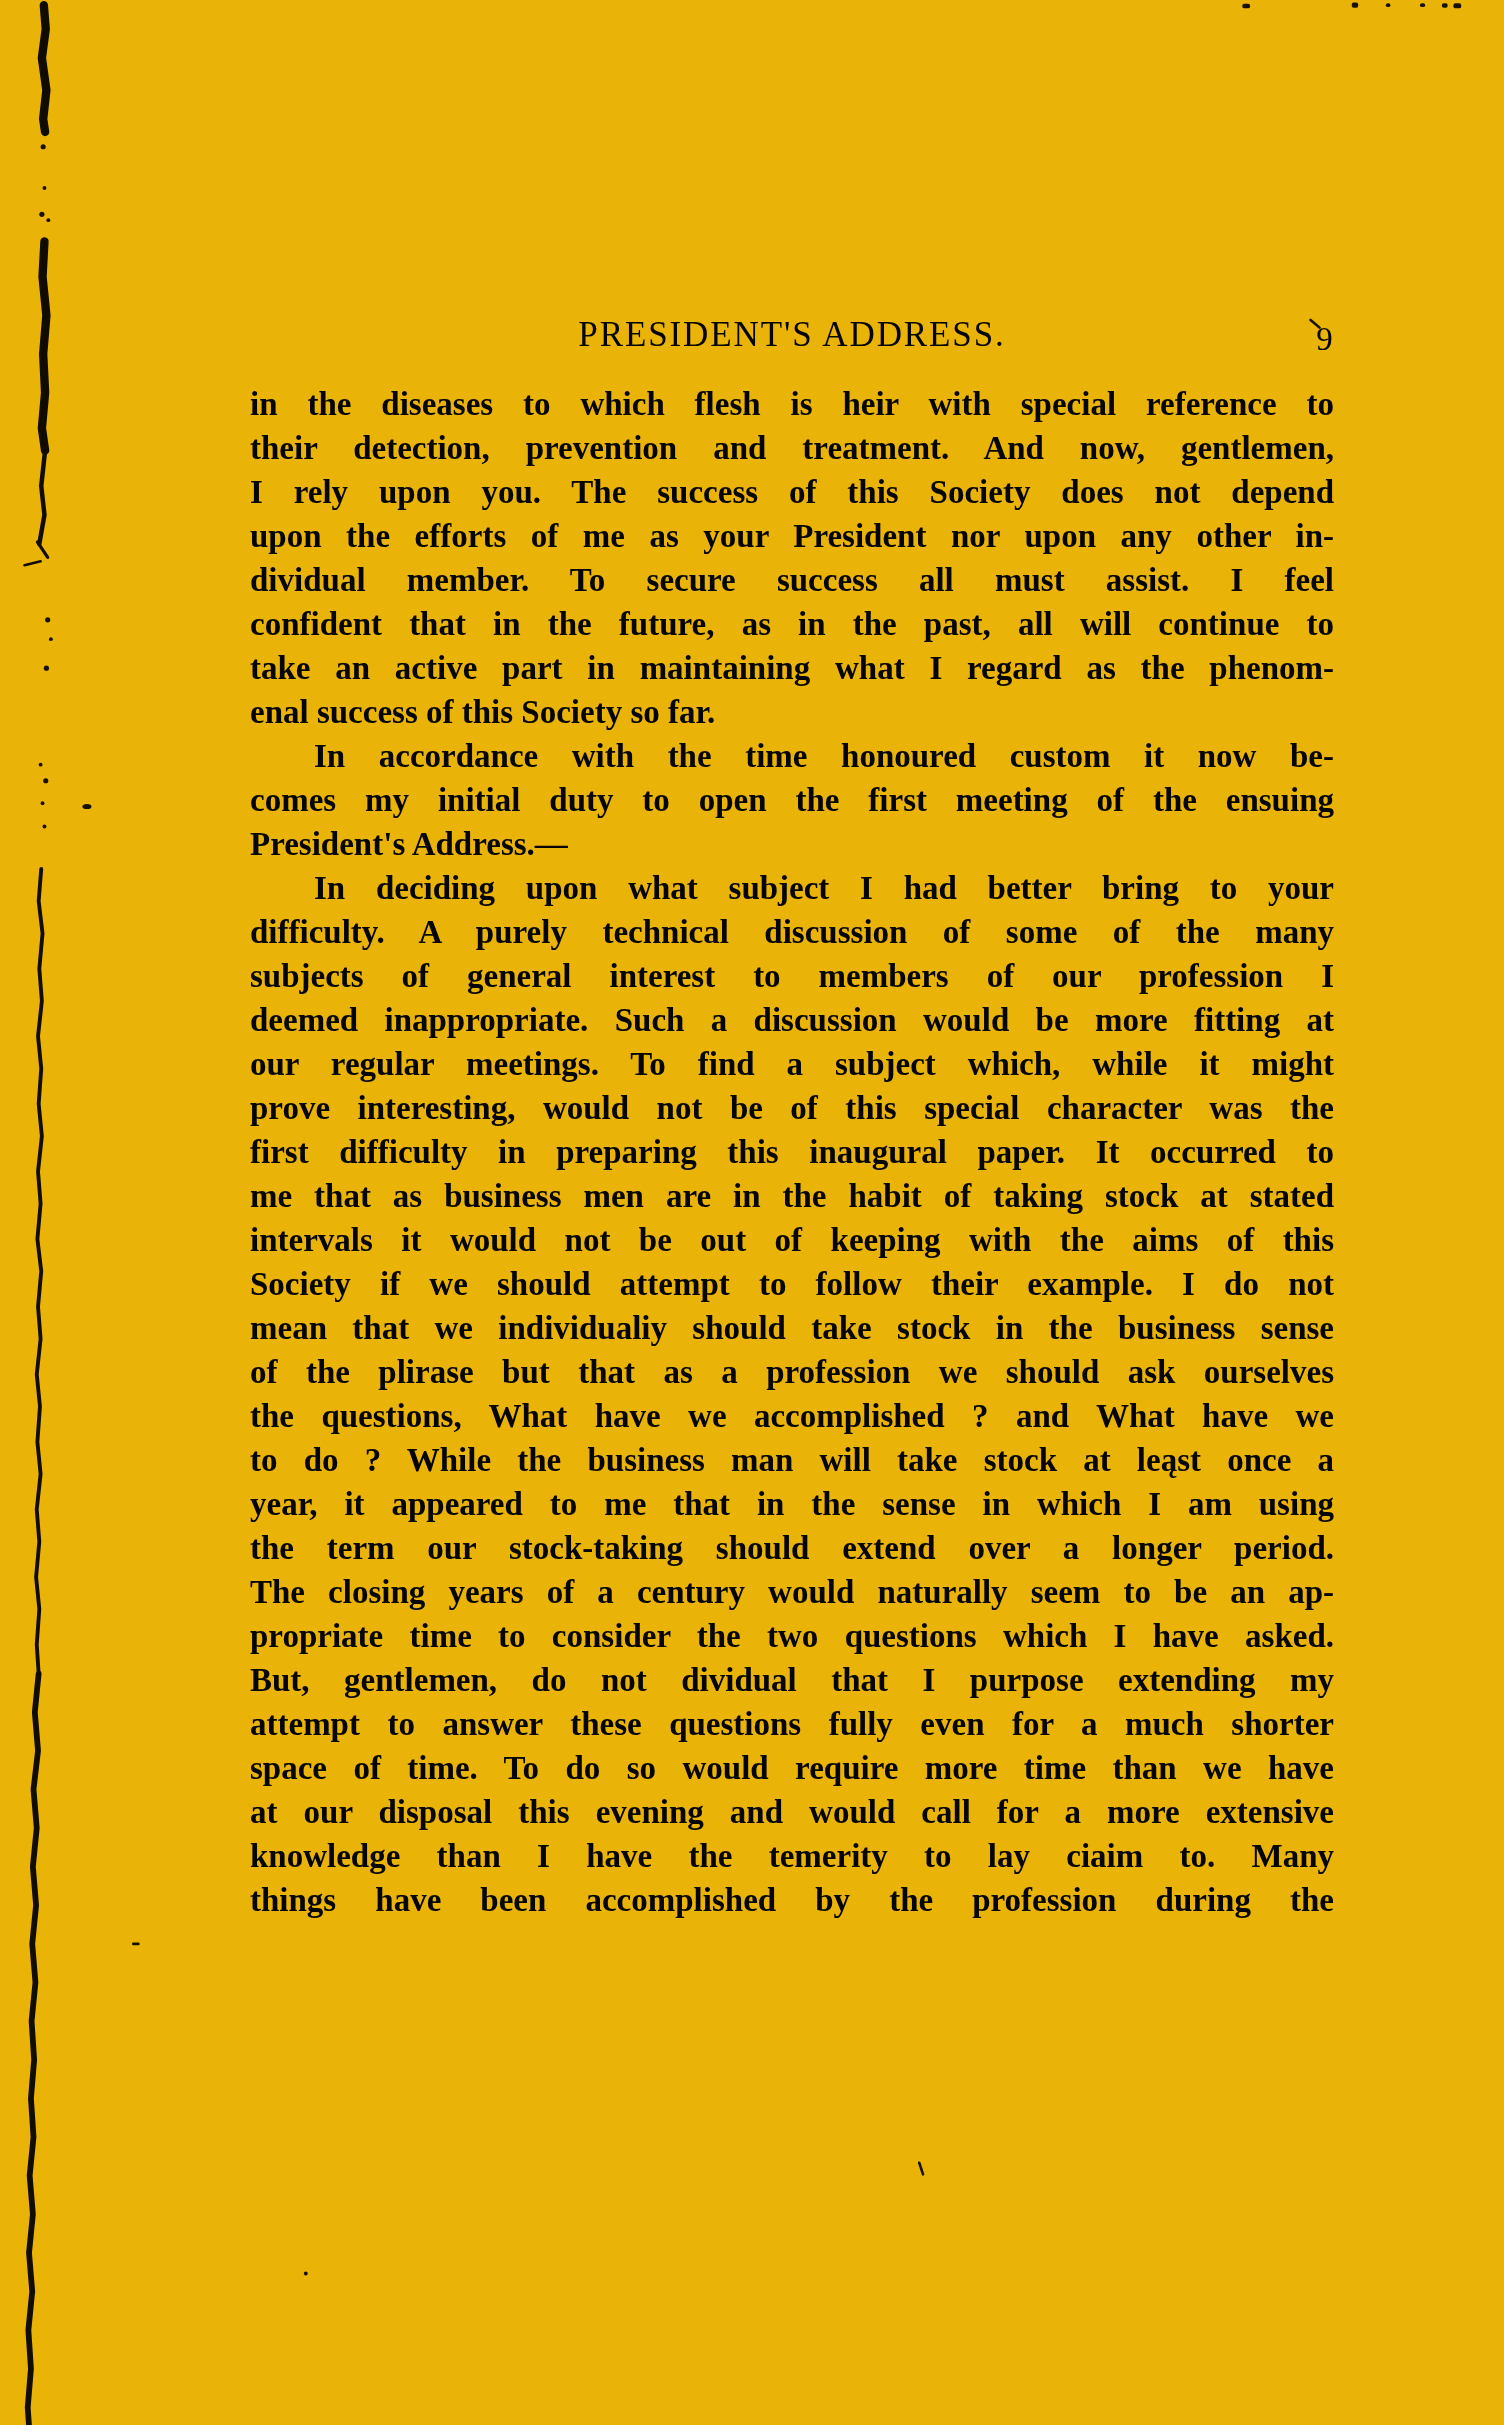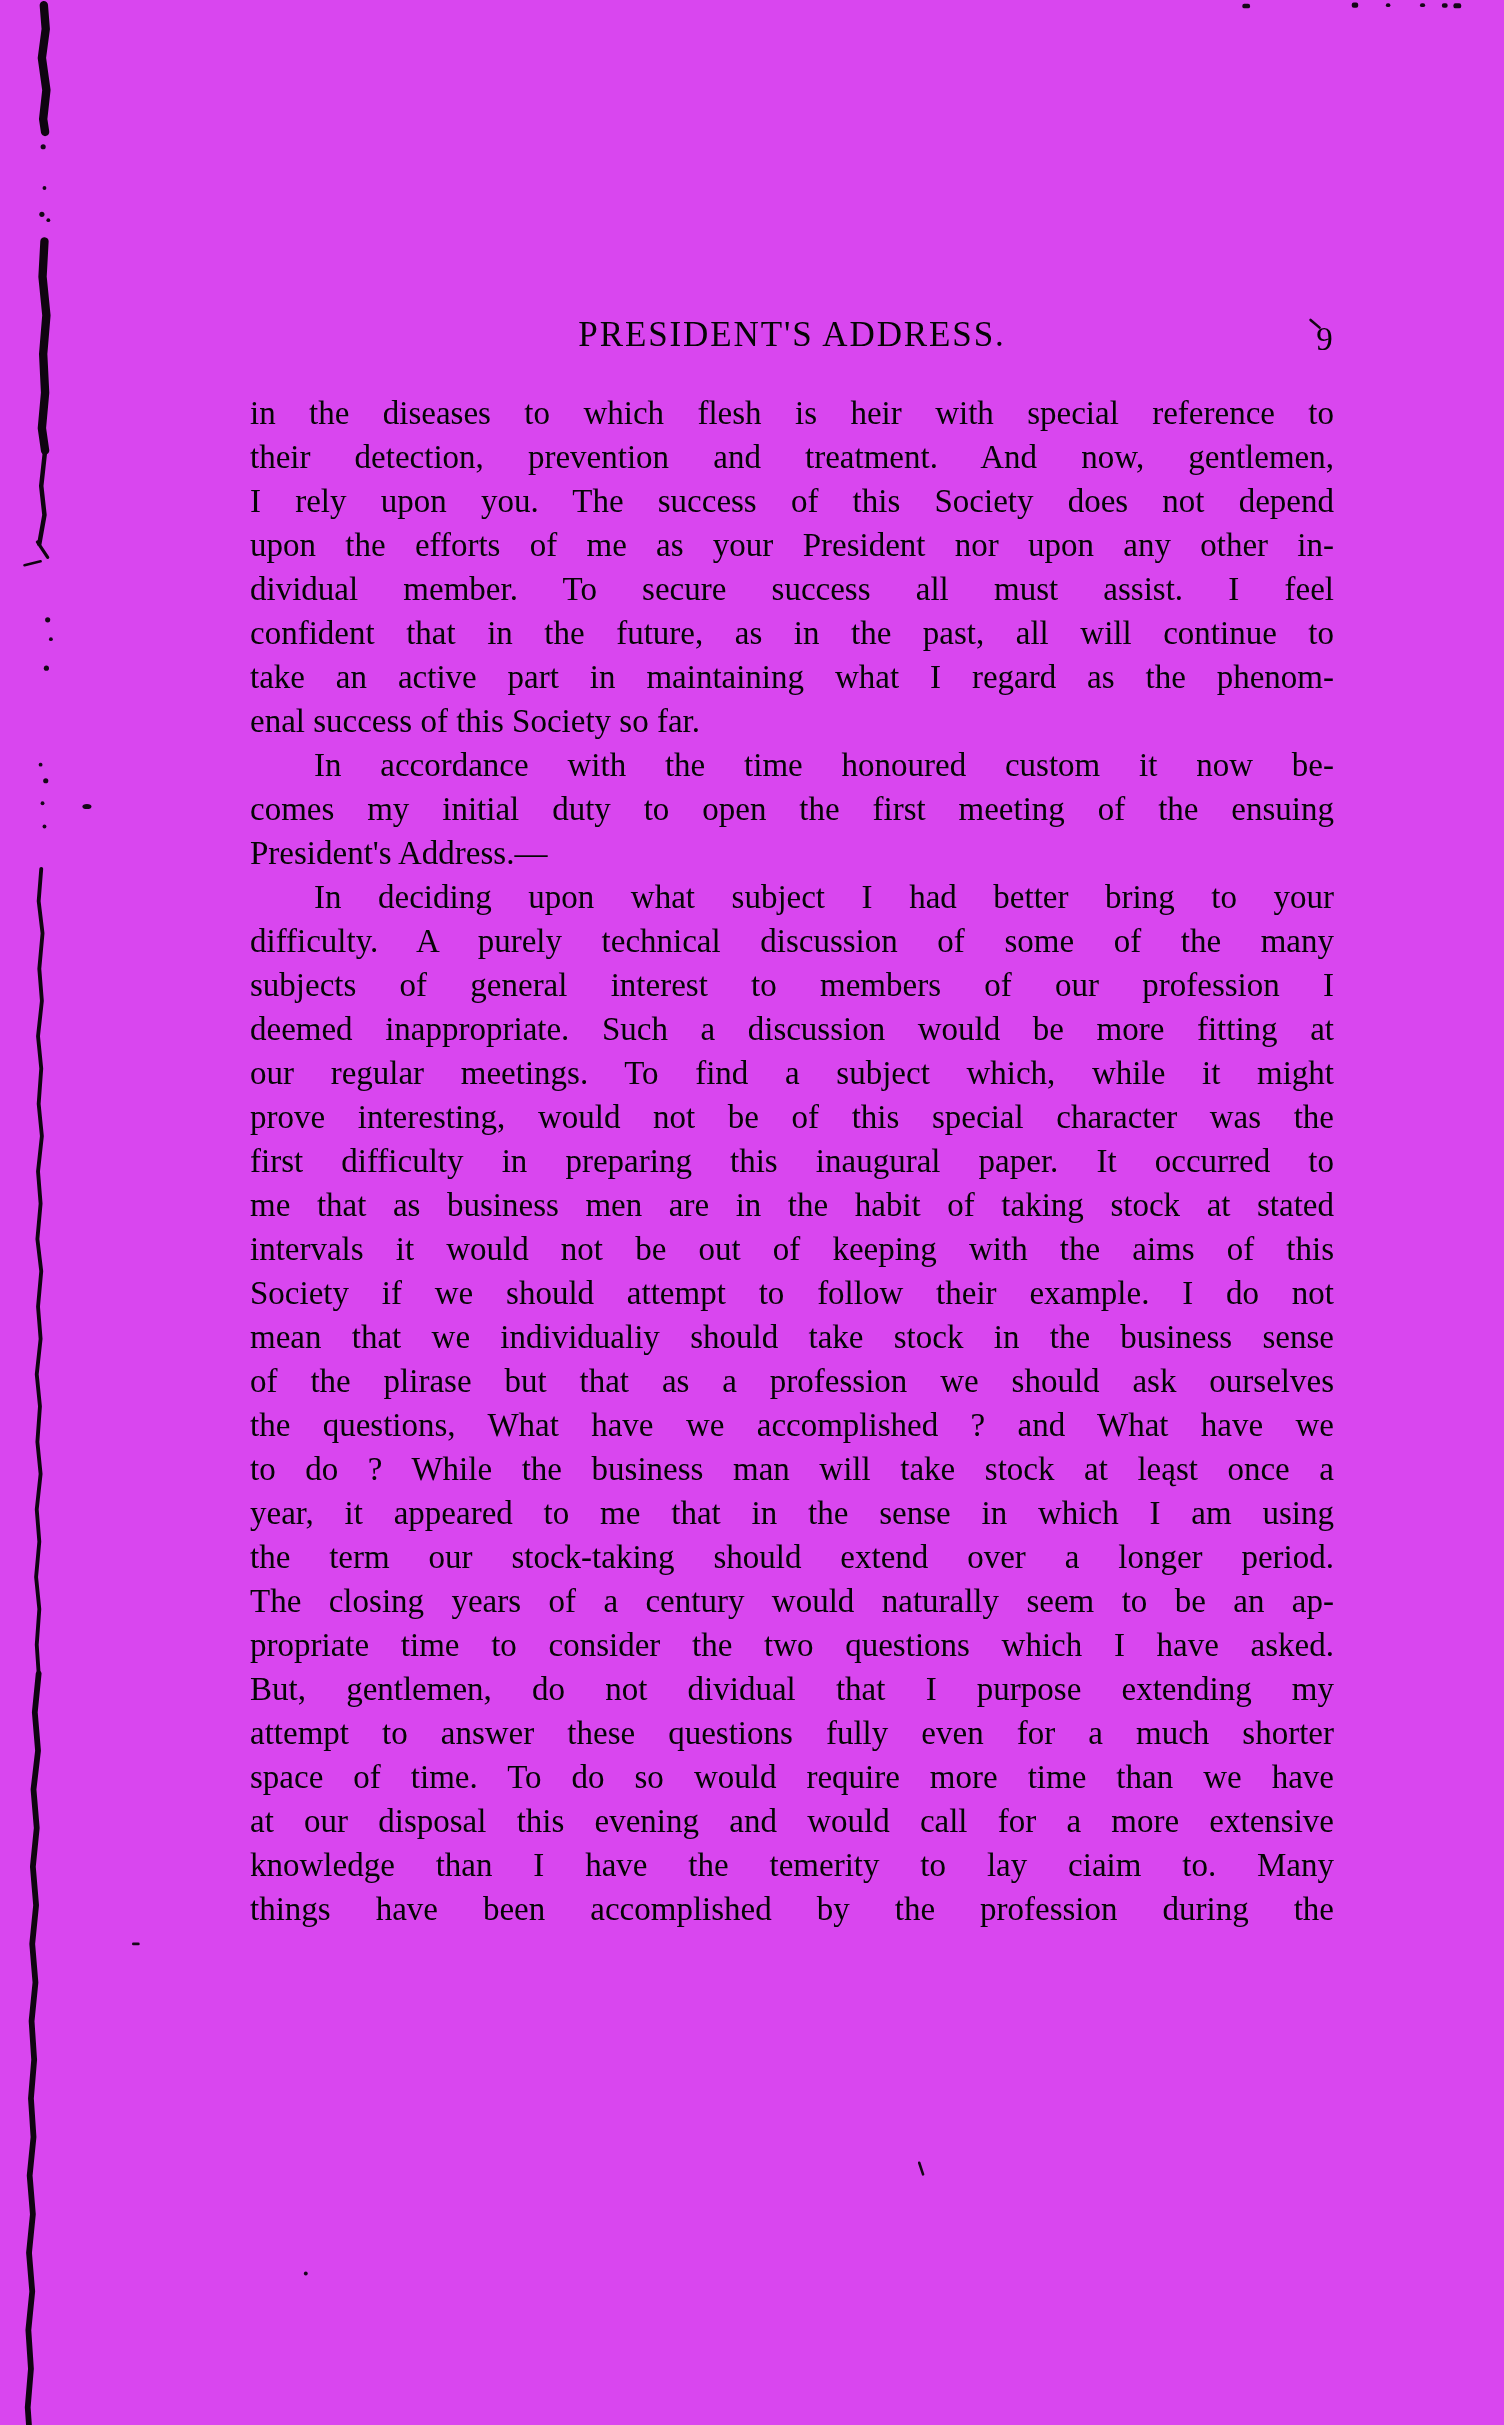--- a/index.html
+++ b/index.html
@@ -1,31 +1,31 @@
 <!DOCTYPE html>
 <html style="font-size:10.3px"><head>
 <meta charset="utf-8">
 <style>
   html,body{margin:0;padding:0;}
   body{
     width:1505px;height:2426px;position:relative;
     background:#ffffff;color:#000;
     font-family:"Liberation Serif","DejaVu Serif",serif;
   }
-  .page{position:absolute;inset:0;background:#d946ef;overflow:hidden;}
+  .page{position:absolute;inset:0;background:#eab308;overflow:hidden;}
   .artifacts{position:absolute;left:0;top:0;pointer-events:none;}
   .header{position:absolute;left:250px;top:315px;width:1084px;height:46px;}
   .title{
     text-align:center;font-size:35px;letter-spacing:1.9px;
     color:#050505;white-space:nowrap;
   }
   .pagenum{
     position:absolute;right:1.3px;top:6.4px;font-size:33px;color:#050505;
   }
-  .textblock{position:absolute;left:250px;top:391px;width:1084px;}
+  .textblock{position:absolute;left:250px;top:382px;width:1084px;font-weight:bold;}
   .line{
     font-size:33px;line-height:44px;height:44px;
     text-align:justify;text-align-last:justify;
     color:#050505;overflow:visible;
   }
   .line.nojust{text-align-last:left;}
   .line.indent{text-indent:64px;}
 </style>
 </head>
 <body>

